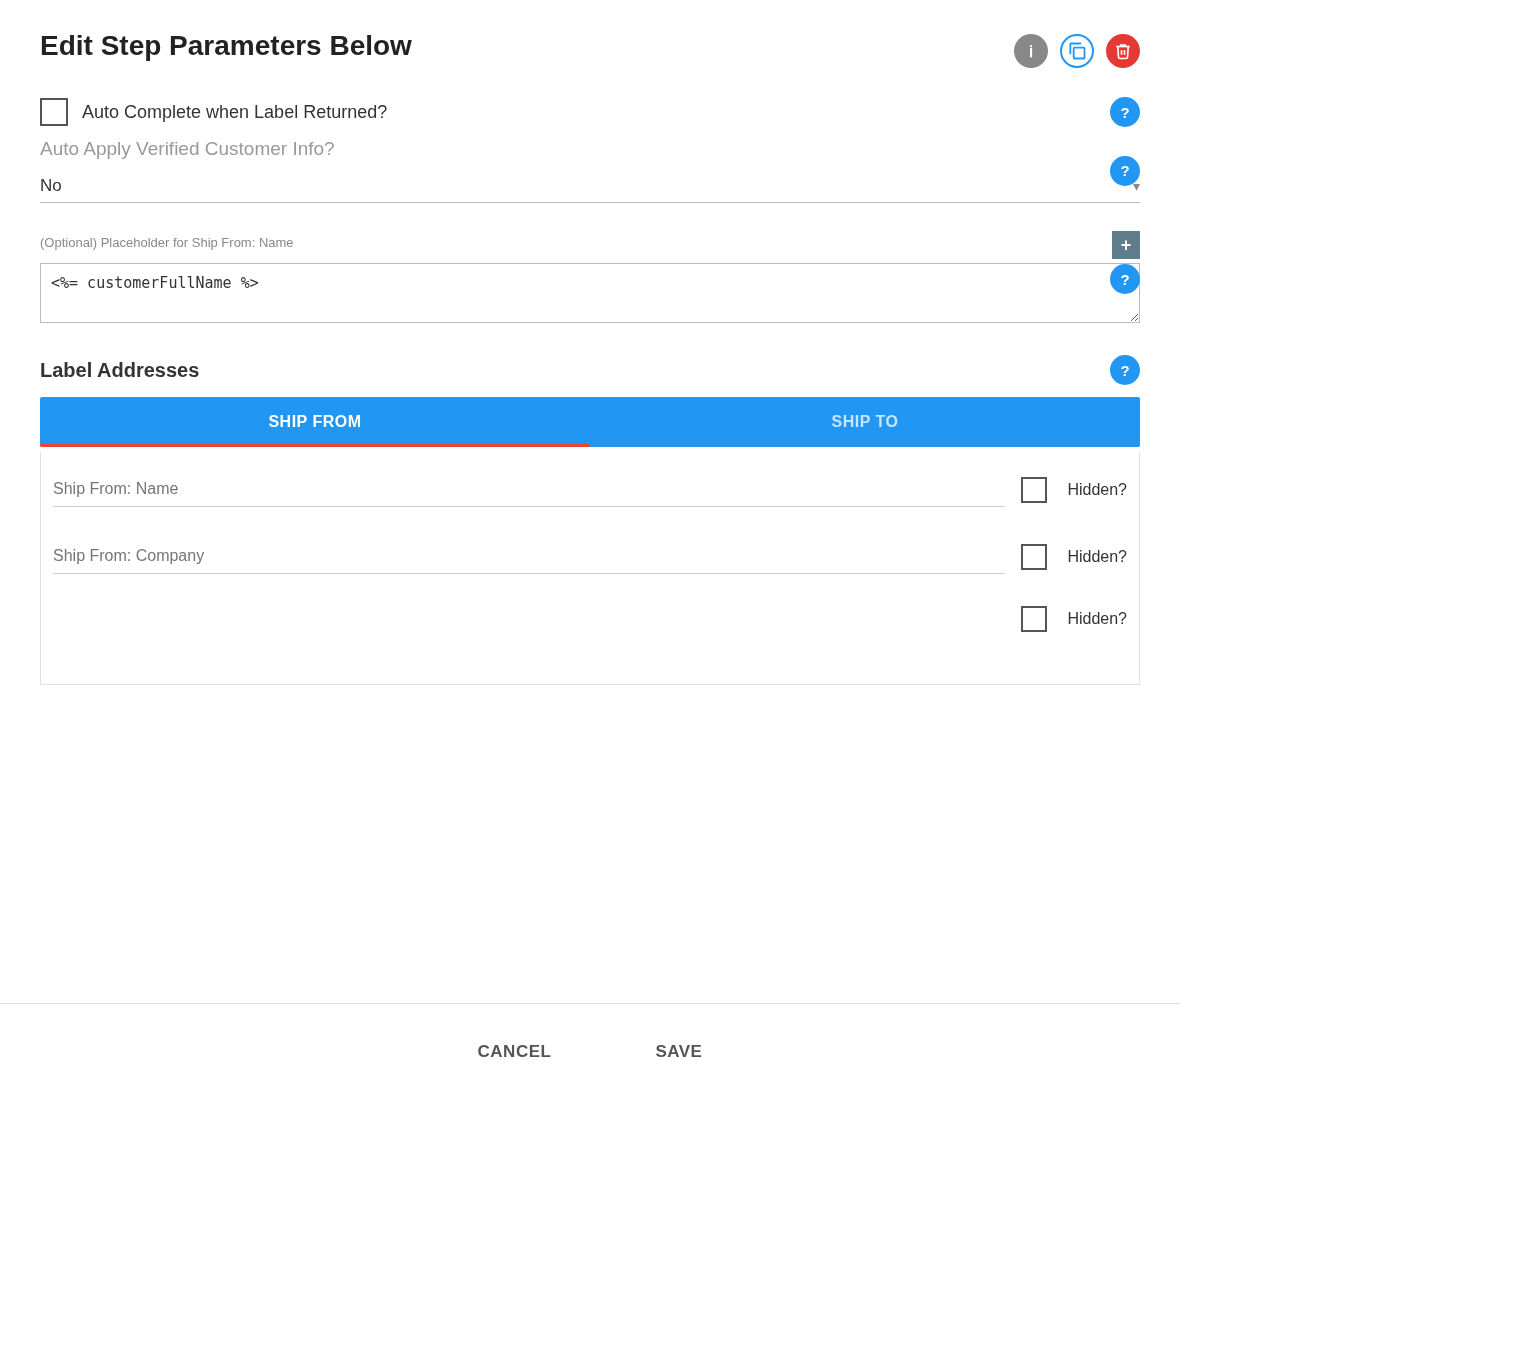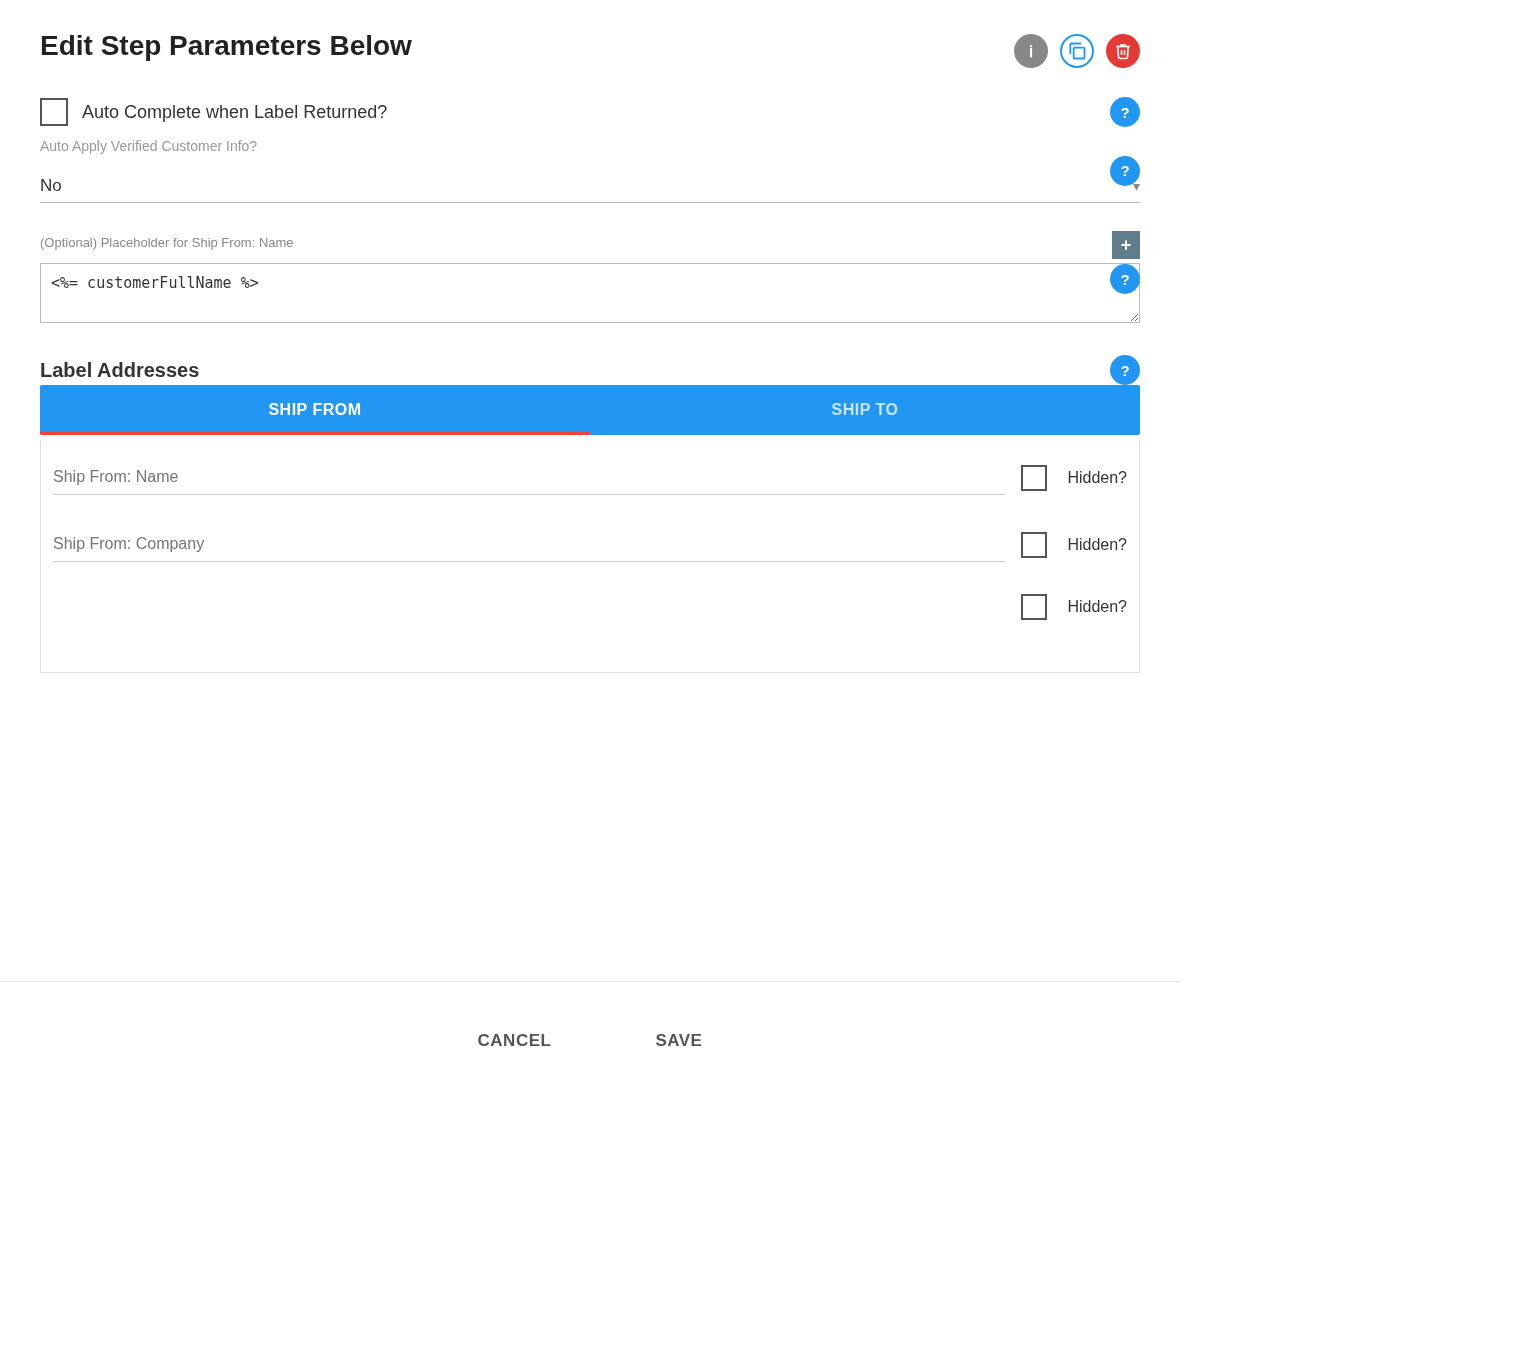--- a/index.html
+++ b/index.html
@@ -109,23 +109,23 @@
       font-weight: bold;
       cursor: pointer;
     }
 
     .dropdown-section {
       margin-bottom: 28px;
       position: relative;
     }
 
     .dropdown-label {
-      font-size: 14px;
+      font-size: 19px;
       color: #999;
-      margin-bottom: 16px;
+      margin-bottom: 10px;
     }
 
     .dropdown-control {
       display: flex;
       align-items: center;
       border-bottom: 1px solid #bbb;
       padding: 6px 0;
       cursor: pointer;
       position: relative;
     }
@@ -182,20 +182,21 @@
       resize: vertical;
       min-height: 60px;
       outline: none;
       font-family: monospace;
     }
 
     .label-addresses-row {
       display: flex;
       align-items: center;
       justify-content: space-between;
+      margin-bottom: 12px;
     }
 
     .label-addresses-title {
       font-size: 20px;
       font-weight: 700;
       color: #333;
     }
 
     .tabs-bar {
       display: flex;
@@ -278,21 +279,21 @@
 
     .hidden-label {
       font-size: 16px;
       color: #333;
     }
 
     .footer {
       display: flex;
       justify-content: center;
       gap: 64px;
-      padding: 39px 0;
+      padding: 28px 0;
       border-top: 1px solid #e0e0e0;
       margin-top: 10px;
       position: absolute;
       bottom: 0;
       left: 0;
       right: 0;
     }
 
     .footer-btn {
       background: transparent;

